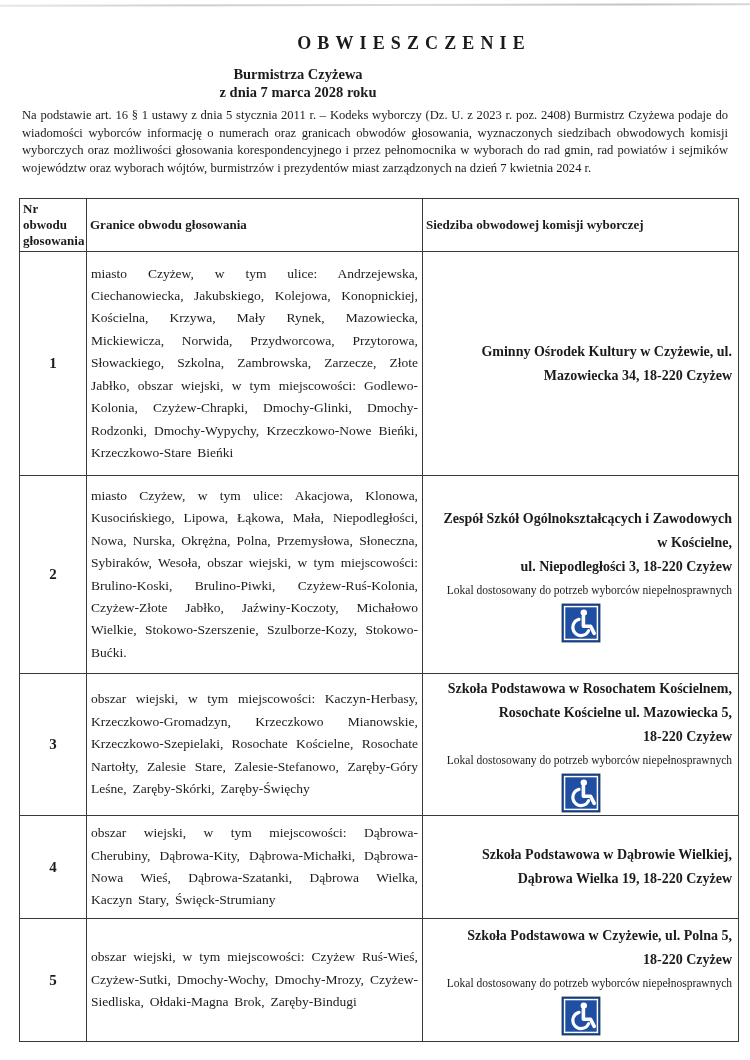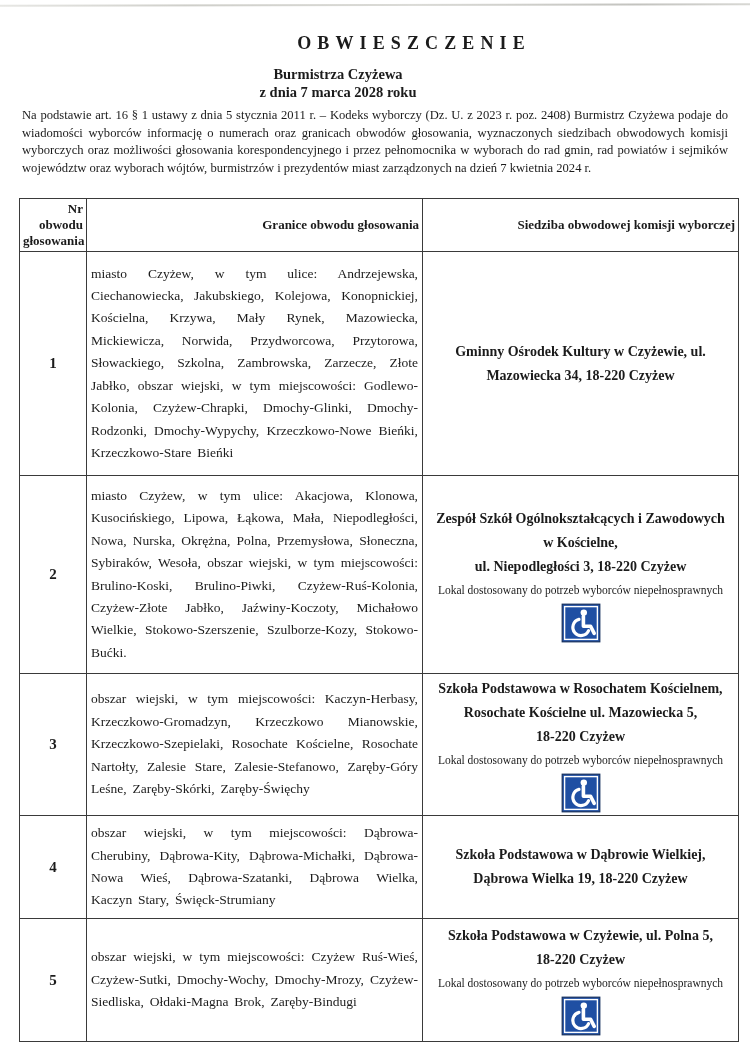--- a/index.html
+++ b/index.html
@@ -21,55 +21,55 @@
     background:linear-gradient(90deg,#e7e7e4 0%,#cfcfca 25%,#dbdbd7 55%,#c3c3bf 85%,#d8d8d4 100%);
     transform:rotate(-0.12deg);
   }
   .title {
     position:absolute; top:33px; left:0; width:750px;
     text-align:center; font-size:18px; font-weight:bold;
     letter-spacing:0.34em; text-indent:0.34em;padding-left:36px;
   }
   .subtitle {
     position:absolute; top:65px; left:0; width:596px;
-    text-align:center; font-size:14.5px; font-weight:bold; line-height:18px;margin-left:40px;
+    text-align:center; font-size:14.5px; font-weight:bold; line-height:18px;
   }
   .intro {
     position:absolute; top:107px; left:22px; width:706px;
     font-size:12.6px; line-height:17.6px; text-align:justify;
   }
   table.doc {
     position:absolute; top:198px; left:19px; width:719px;
     border-collapse:collapse; table-layout:fixed;
     border:1.6px solid var(--table-border);
   }
   table.doc th, table.doc td {
     border:1px solid var(--table-border);
     overflow:hidden;
   }
   thead tr { height:50px; }
   thead th {
-    font-size:13px; font-weight:bold; text-align:right;
+    font-size:13px; font-weight:bold; text-align:left;
     vertical-align:middle; padding:2px 3px; line-height:16px;
   }
   tbody tr:nth-child(1) { height:224px; }
   tbody tr:nth-child(2) { height:198px; }
   tbody tr:nth-child(3) { height:142px; }
   tbody tr:nth-child(4) { height:103px; }
   tbody tr:nth-child(5) { height:123px; }
   td.cell-num {
     text-align:center; vertical-align:middle;
     font-weight:bold; font-size:15px;
   }
   td.cell-bound { vertical-align:middle; padding:1px 4px; }
   .bound-text {
     font-size:13.5px; line-height:22.4px;
     text-align:justify; text-align-last:left; word-spacing:2.5px;
   }
-  td.cell-seat { vertical-align:middle; text-align:center; padding:2px 6px; }
+  td.cell-seat { vertical-align:middle; text-align:right; padding:2px 6px; }
   .seat-line { font-weight:bold; font-size:14px; line-height:24px; }
   .acc-note { font-size:11.5px; line-height:15px; margin-top:4px; white-space:nowrap; }
   .acc-icon { width:40px; height:40px; display:block; margin:5px auto 0 auto; }
 </style>
 </head>
 <body>
 
 <div class="scan-line"></div>
 
 <div class="title">OBWIESZCZENIE</div>

